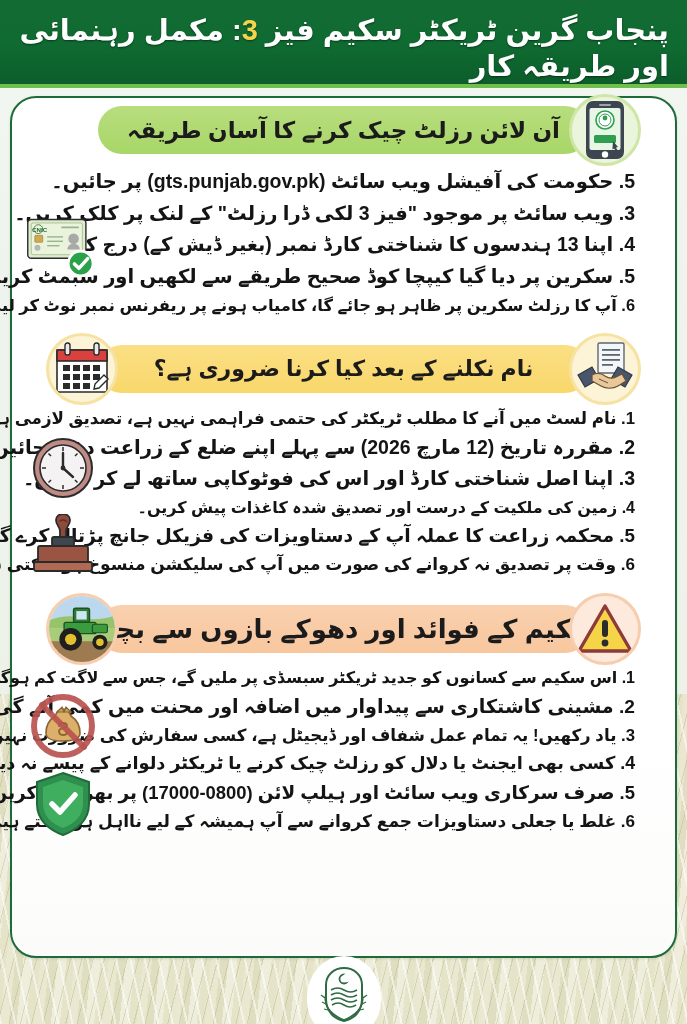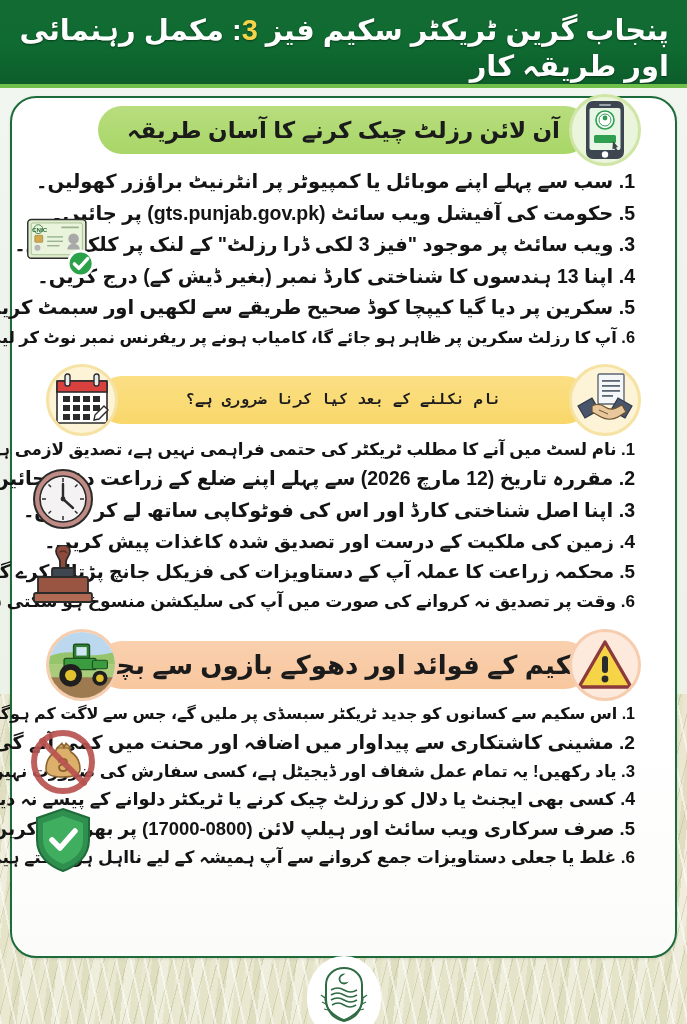--- a/index.html
+++ b/index.html
@@ -248,34 +248,33 @@
             <rect x="24" y="31" width="14" height="1.6" fill="#9bb48f"></rect>
             <circle cx="54" cy="24" r="6" fill="#a9a9a9"></circle>
             <path d="M47 36c0-4 3.2-6.4 7-6.4S61 32 61 36z" fill="#a9a9a9"></path>
             <circle cx="13" cy="34" r="3.4" fill="#b6b6b6"></circle>
             <circle cx="62" cy="52" r="14" fill="#2aa24a" stroke="#ffffff" stroke-width="3"></circle>
             <path d="M55 52.5 l5 5 10-11" fill="none" stroke="#ffffff" stroke-width="4" stroke-linecap="round" stroke-linejoin="round"></path>
           </svg>
         </div>
 
         <div class="items">
-          <div class="item" style="font-size: 19.5px;">1. سب سے پہلے اپنے موبائل یا کمپیوٹر پر انٹرنیٹ براؤزر کھولیں۔</div>
           <div class="item" style="font-size: 19.5px;">5. حکومت کی آفیشل ویب سائٹ (gts.punjab.gov.pk) پر جائیں۔</div>
           <div class="item" style="font-size: 19.5px;">3. ویب سائٹ پر موجود "فیز 3 لکی ڈرا رزلٹ" کے لنک پر کلک کریں۔</div>
           <div class="item" style="font-size: 19.5px;">4. اپنا 13 ہندسوں کا شناختی کارڈ نمبر (بغیر ڈیش کے) درج کریں۔</div>
           <div class="item" style="font-size: 19.5px;">5. سکرین پر دیا گیا کیپچا کوڈ صحیح طریقے سے لکھیں اور سبمٹ کریں۔</div>
           <div class="item" style="font-size: 16.35px;">6. آپ کا رزلٹ سکرین پر ظاہر ہو جائے گا، کامیاب ہونے پر ریفرنس نمبر نوٹ کر لیں۔</div>
         </div>
       </div>
     </div>
 
     <div class="section" style="padding-top:14px;">
       <div class="sec-header">
         <div class="pill yellow">
-          <span class="pill-text" style="font-size: 15px; font-family: Liberation Mono, monospace;">نام نکلنے کے بعد کیا کرنا ضروری ہے؟</span>
+          <span class="pill-text" style="font-size: 22px;">نام نکلنے کے بعد کیا کرنا ضروری ہے؟</span>
         </div>
         <div class="badge ring-yellow right">
           <svg width="58" height="56" viewBox="0 0 58 56" aria-hidden="true">
             <rect x="22" y="2" width="26" height="30" rx="1.5" fill="#f4f6f8" stroke="#5b6673" stroke-width="1.4"></rect>
             <rect x="26" y="8" width="18" height="1.8" fill="#5b6673"></rect>
             <rect x="26" y="13" width="18" height="1.8" fill="#5b6673"></rect>
             <rect x="26" y="18" width="18" height="1.8" fill="#5b6673"></rect>
             <rect x="26" y="23" width="11" height="1.8" fill="#5b6673"></rect>
             <path d="M2 34 l14-8 7 12 -14 8z" fill="#49556a" stroke="#2f3847" stroke-width="1.2"></path>
             <path d="M56 34 l-14-8 -7 12 14 8z" fill="#49556a" stroke="#2f3847" stroke-width="1.2"></path>
@@ -335,21 +334,21 @@
             <rect x="8" y="32" width="50" height="17" rx="2" fill="#9a5442" stroke="#2b2b2b" stroke-width="1.8"></rect>
             <rect x="4" y="48" width="58" height="9" rx="2" fill="#b06a54" stroke="#2b2b2b" stroke-width="1.8"></rect>
             <path d="M30 7c2-1.6 5-1.4 6.6.6" fill="none" stroke="#5c2f24" stroke-width="1.4" stroke-linecap="round"></path>
           </svg>
         </div>
 
         <div class="items">
           <div class="item" style="font-size: 16.7px;">1. نام لسٹ میں آنے کا مطلب ٹریکٹر کی حتمی فراہمی نہیں ہے، تصدیق لازمی ہے۔</div>
           <div class="item" style="font-size: 19.5px;">2. مقررہ تاریخ (12 مارچ 2026) سے پہلے اپنے ضلع کے زراعت دفتر جائیں۔</div>
           <div class="item" style="font-size: 19.5px;">3. اپنا اصل شناختی کارڈ اور اس کی فوٹوکاپی ساتھ لے کر جائیں۔</div>
-          <div class="item" style="font-size: 19px;">4. زمین کی ملکیت کے درست اور تصدیق شدہ کاغذات پیش کریں۔</div>
+          <div class="item" style="font-size: 16px;">4. زمین کی ملکیت کے درست اور تصدیق شدہ کاغذات پیش کریں۔</div>
           <div class="item" style="font-size: 18.8px;">5. محکمہ زراعت کا عملہ آپ کے دستاویزات کی فزیکل جانچ پڑتال کرے گا۔</div>
           <div class="item" style="font-size: 17.05px;">6. وقت پر تصدیق نہ کروانے کی صورت میں آپ کی سلیکشن منسوخ ہو سکتی ہے۔</div>
         </div>
       </div>
     </div>
 
     <div class="section" style="padding-top:14px;">
       <div class="sec-header">
         <div class="pill peach">
           <span class="pill-text" style="font-size: 26px;">سکیم کے فوائد اور دھوکے بازوں سے بچاؤ</span>

